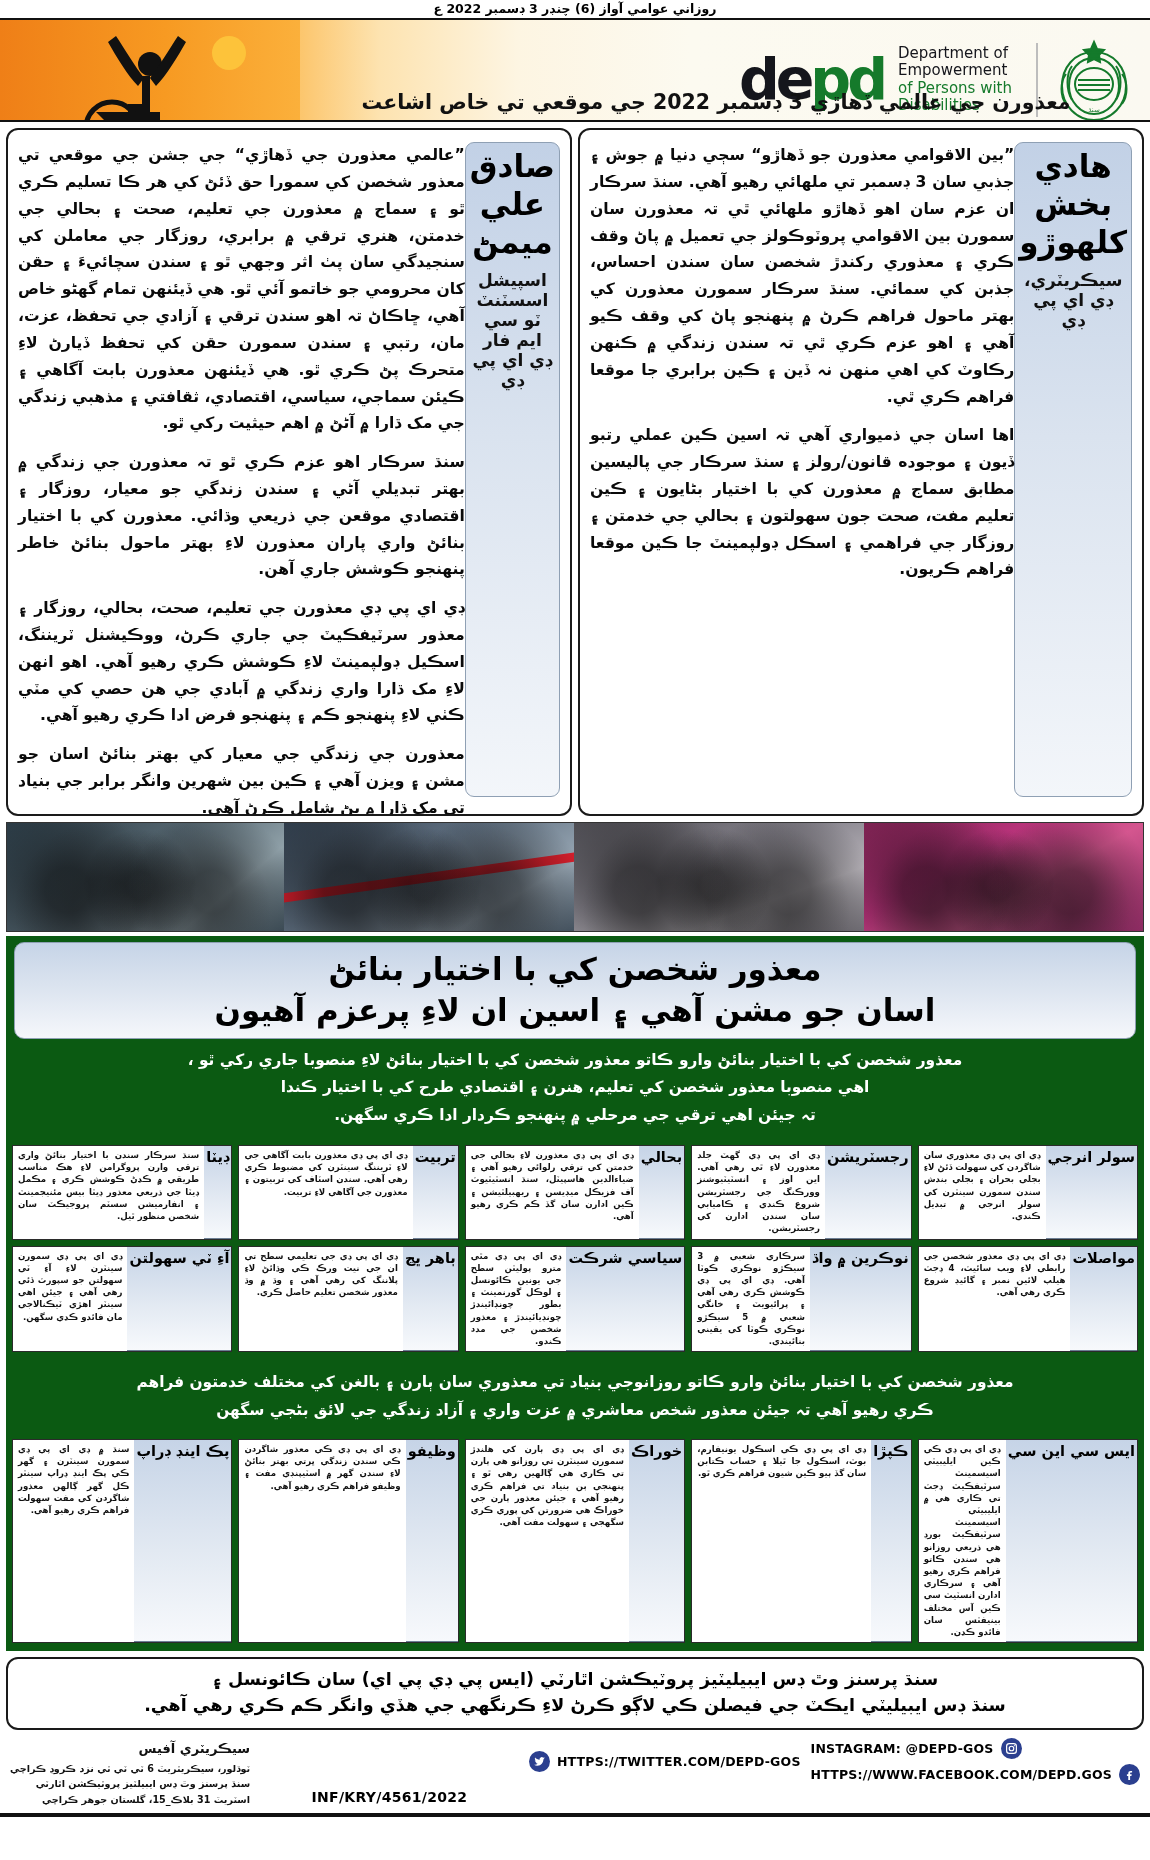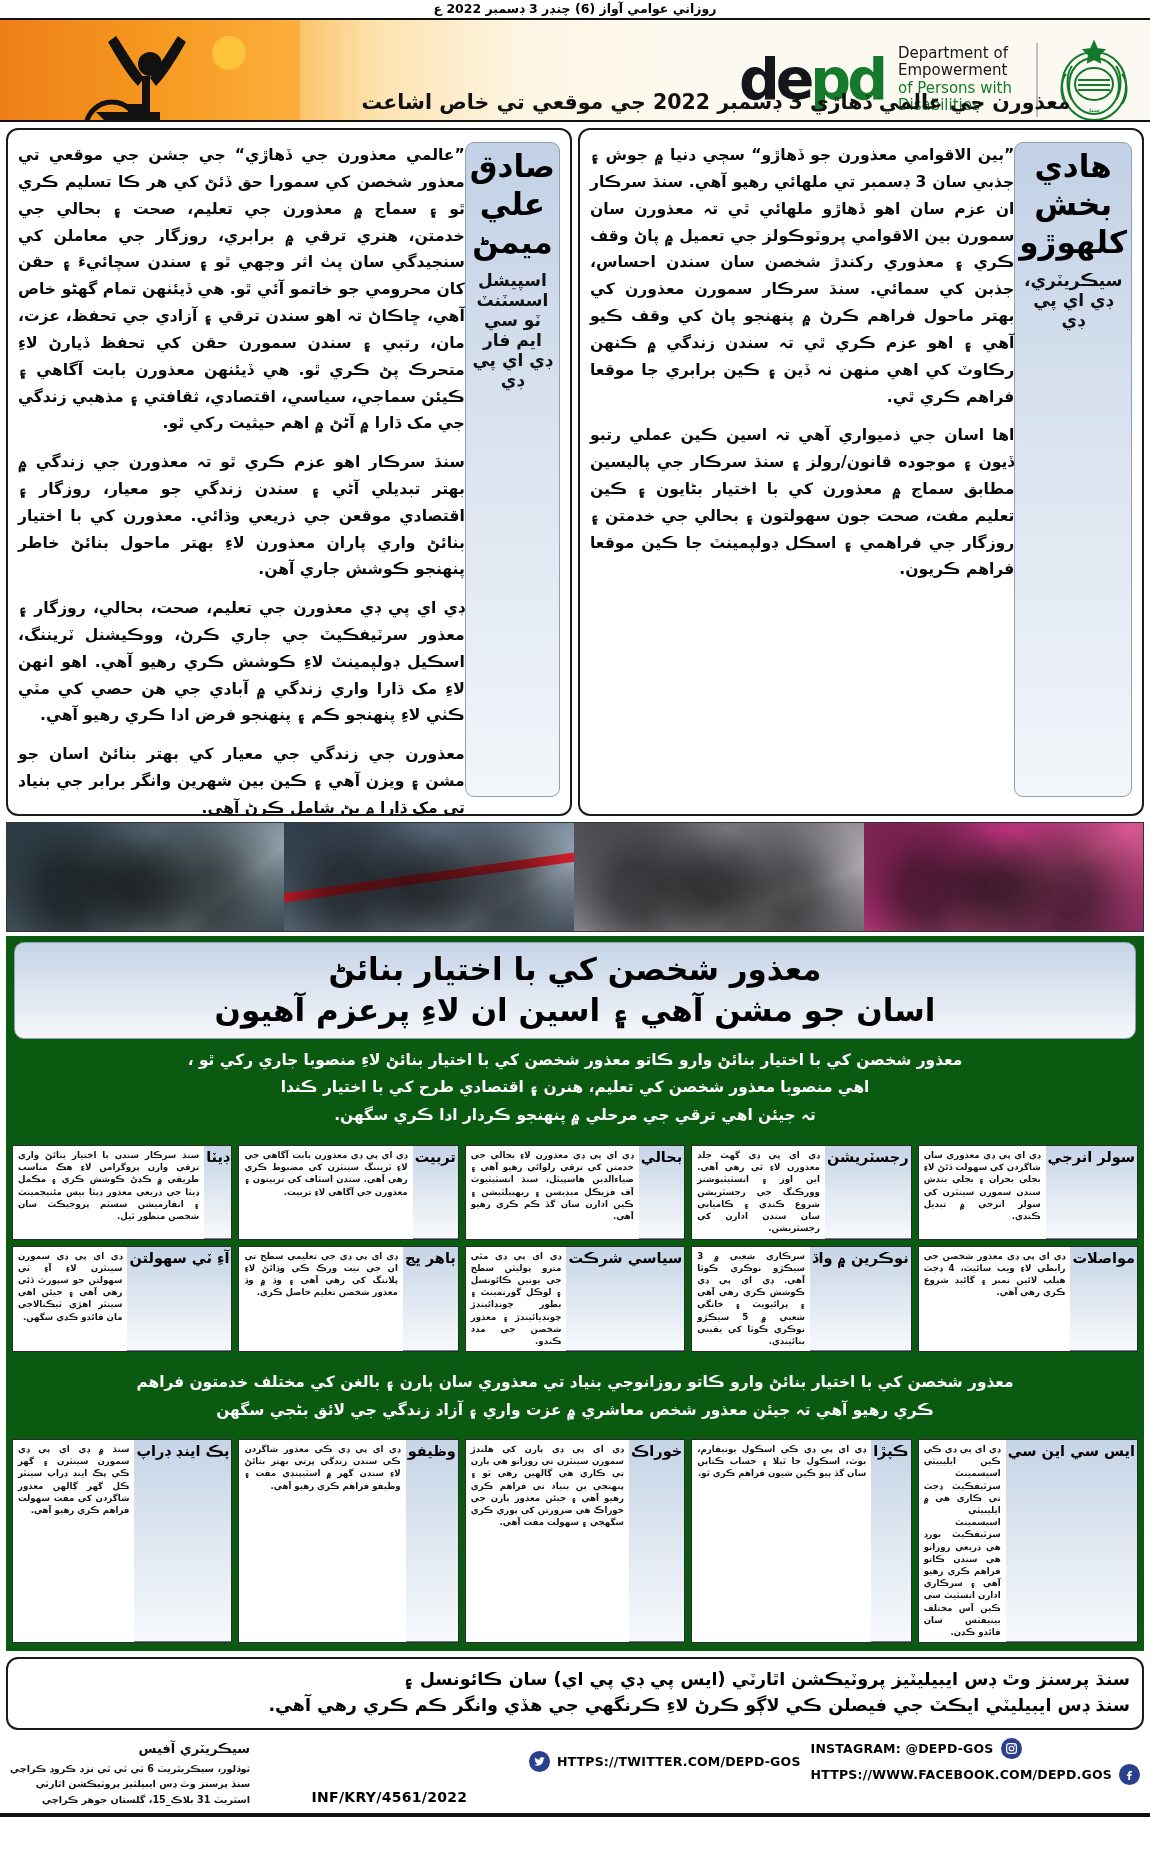--- a/index.html
+++ b/index.html
@@ -273,21 +273,21 @@
     font-weight: 600;
   }
 
   
   .council {
     margin: 6px 6px 0;
     border: 2px solid #1a1a1a;
     border-radius: 12px;
     padding: 7px 12px 9px;
     direction: rtl;
-    text-align: right;
+    text-align: center;
   }
   .council .c1 {
     font-size: 17.5px;
     font-weight: 700;
     color: #000;
     line-height: 1.5;
   }
   .council .c2 {
     font-size: 17.5px;
     font-weight: 700;

